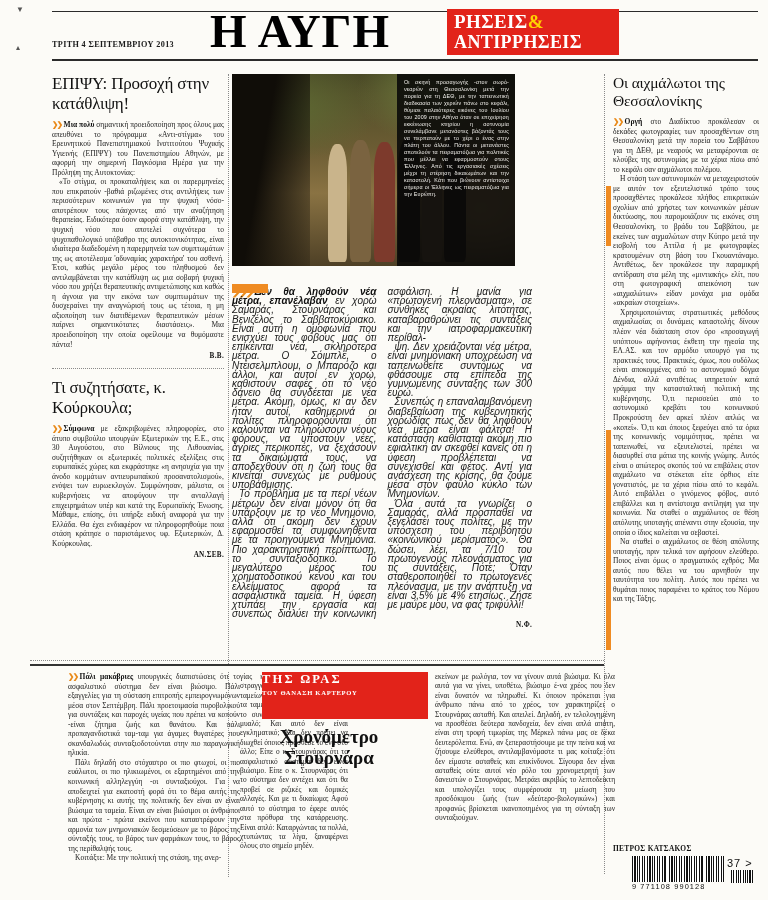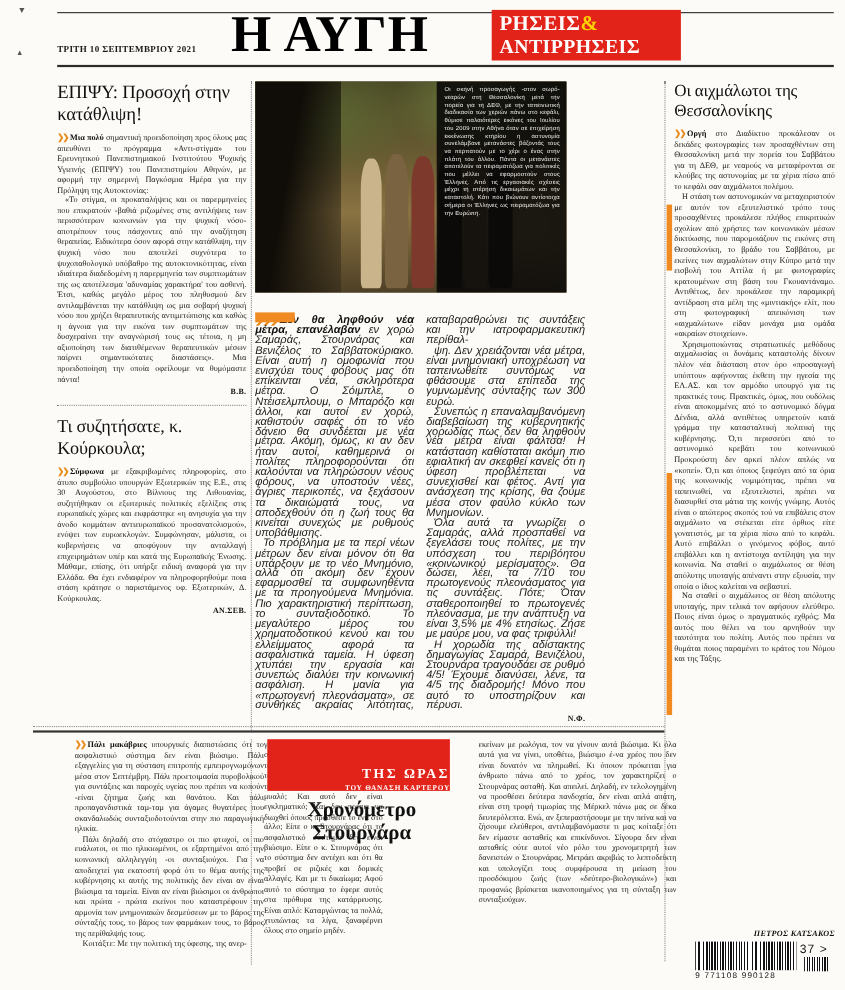--- a/index.html
+++ b/index.html
@@ -257,28 +257,28 @@
   }
   .two-col p {
     margin: 0;
     text-indent: 7px;
   }
   .two-col p.first { text-indent: 0; }
 
   
   .hour-box {
     position: absolute;
-    left: 243px; top: 672px;
+    left: 262px; top: 672px;
     width: 166px;
     height: 47px;
     background: #e2231a;
     color: #fff;
-    text-align: right;
+    text-align: left;
     box-sizing: border-box;
-    padding-top: 24px;
+    padding-top: 0;
   }
   .hour-box .t1 {
     font-family: "Liberation Serif", serif;
     font-weight: 700;
     font-size: 12.5px;
     letter-spacing: 2.2px;
     line-height: 14px;
   }
   .hour-box .t2 {
     font-family: "Liberation Serif", serif;
@@ -369,39 +369,38 @@
     position: absolute;
     left: 99px; top: 14px;
     width: 22px; height: 13px;
     background: repeating-linear-gradient(
       90deg, #111 0px, #111 1.1px, #fff 1.1px, #fff 2.3px);
   }
   .end-byline {
     position: absolute;
     left: 613px; top: 844px;
     width: 146px;
-    text-align: right;
+    text-align: left;
     font-family: "Liberation Serif", serif;
     font-weight: 700;
     font-size: 7.4px;
     letter-spacing: 0.3px;
     color: #111;
-    font-style: italic;
   }
 </style>
 </head>
 <body>
 
 <div class="page">
 
   <div class="masthead">
     <div class="rule-top"></div>
     <div class="mast-mark" style="top:6px">▼</div>
     <div class="mast-mark" style="top:44px">▴</div>
-    <div class="dateline">ΤΡΙΤΗ 10 ΣΕΠΤΕΜΒΡΙΟΥ 2021</div>
+    <div class="dateline">ΤΡΙΤΗ 4 ΣΕΠΤΕΜΒΡΙΟΥ 2013</div>
     <div class="logo">Η ΑΥΓΗ</div>
     <div class="redbox">
       <div class="l1"><span>ΡΗΣΕΙΣ</span><span class="amp">&amp;</span></div>
       <div class="l2">ΑΝΤΙΡΡΗΣΕΙΣ</div>
     </div>
     <div class="rule-bottom"></div>
   </div>
 
   <div class="vrule" style="left:228px; top:74px; height:590px;"></div>
   <div class="vrule" style="left:604px; top:74px; height:800px;"></div>
@@ -424,21 +423,21 @@
     <div class="body-serif">
       <p style="margin:0;"><span class="chevrons">❯❯</span><span class="lead-bold">Σύμφωνα </span><span>με εξακριβωμένες πληροφορίες, στο άτυπο συμβούλιο υπουργών Εξωτερικών της Ε.Ε., στις 30 Αυγούστου, στο Βίλνιους της Λιθουανίας, συζητήθηκαν οι εξωτερικές πολιτικές εξελίξεις στις ευρωπαϊκές χώρες και εκφράστηκε «η ανησυχία για την άνοδο κομμάτων αντιευρωπαϊκού προσανατολισμού», ενόψει των ευρωεκλογών. Συμφώνησαν, μάλιστα, οι κυβερνήσεις να αποφύγουν την ανταλλαγή επιχειρημάτων υπέρ και κατά της Ευρωπαϊκής Ένωσης. Μάθαμε, επίσης, ότι υπήρξε ειδική αναφορά για την Ελλάδα. Θα έχει ενδιαφέρον να πληροφορηθούμε ποια στάση κράτησε ο παριστάμενος υφ. Εξωτερικών, Δ. Κούρκουλας.</span></p>
     </div>
     <div class="byline">ΑΝ.ΣΕΒ.</div>
   </div>
 
   <div class="col-left-bottom">
     <div class="body-serif">
       <p style="margin:0;"><span class="chevrons">❯❯</span><span class="lead-bold">Πάλι μακάβριες </span><span>υπουργικές διαπιστώσεις ότι το ασφαλιστικό σύστημα δεν είναι βιώσιμο. Πάλι εξαγγελίες για τη σύσταση επιτροπής εμπειρογνωμόνων μέσα στον Σεπτέμβρη. Πάλι προετοιμασία πυροβολικού για συντάξεις και παροχές υγείας που πρέπει να κοπούν -είναι ζήτημα ζωής και θανάτου. Και πάλι προπαγανδιστικά ταμ-ταμ για άγαμες θυγατέρες που σκανδαλωδώς συνταξιοδοτούνται στην πιο παραγωγική ηλικία.</span></p>
       <p style="margin:0; text-indent:7px;">Πάλι δηλαδή στο στόχαστρο οι πιο φτωχοί, οι πιο ευάλωτοι, οι πιο ηλικιωμένοι, οι εξαρτημένοι από την κοινωνική αλληλεγγύη -οι συνταξιούχοι. Για να αποδειχτεί για εκατοστή φορά ότι το θέμα αυτής της κυβέρνησης κι αυτής της πολιτικής δεν είναι αν είναι βιώσιμα τα ταμεία. Είναι αν είναι βιώσιμοι οι άνθρωποι και πρώτα - πρώτα εκείνοι που καταστρέφουν την αρμονία των μνημονιακών δεσμεύσεων με το βάρος της σύνταξής τους, το βάρος των φαρμάκων τους, το βάρος της περίθαλψής τους.</p>
-      <p style="margin:0; text-indent:7px;">Κοιτάξτε: Με την πολιτική της ύφεσης, της ανερ-</p>
+      <p style="margin:0; text-indent:7px;">Κοιτάξτε: Με την πολιτική της στάση, της ανερ-</p>
     </div>
   </div>
 
   <div class="photo-wrap">
     <div class="photo-bg"></div>
     <div class="fig light" style="left:96px; top:70px; width:19px; height:118px;"></div>
     <div class="fig mid" style="left:118px; top:66px; width:21px; height:122px;"></div>
     <div class="fig red" style="left:142px; top:68px; width:21px; height:120px;"></div>
     <div class="fig" style="left:166px; top:64px; width:22px; height:124px;"></div>
     <div class="fig mid" style="left:190px; top:70px; width:20px; height:118px;"></div>
@@ -448,21 +447,20 @@
   </div>
 
   <div class="center-article">
     <div class="orange-tab"></div>
     <div class="two-col body-sans">
       <p class="first"><span class="chevrons">❯❯❯</span><span class="lead-bold">Δεν θα ληφθούν νέα μέτρα, επανέλαβαν </span><span>εν χορώ Σαμαράς, Στουρνάρας και Βενιζέλος το Σαββατοκύριακο. Είναι αυτή η ομοφωνία που ενισχύει τους φόβους μας ότι επίκεινται νέα, σκληρότερα μέτρα. Ο Σόιμπλε, ο Ντέισελμπλουμ, ο Μπαρόζο και άλλοι, και αυτοί εν χορώ, καθιστούν σαφές ότι το νέο δάνειο θα συνδέεται με νέα μέτρα. Ακόμη, όμως, κι αν δεν ήταν αυτοί, καθημερινά οι πολίτες πληροφορούνται ότι καλούνται να πληρώσουν νέους φόρους, να υποστούν νέες, άγριες περικοπές, να ξεχάσουν τα δικαιώματά τους, να αποδεχθούν ότι η ζωή τους θα κινείται συνεχώς με ρυθμούς υποβάθμισης.</span></p>
       <p>Το πρόβλημα με τα περί νέων μέτρων δεν είναι μόνον ότι θα υπάρξουν με το νέο Μνημόνιο, αλλά ότι ακόμη δεν έχουν εφαρμοσθεί τα συμφωνηθέντα με τα προηγούμενα Μνημόνια. Πιο χαρακτηριστική περίπτωση, το συνταξιοδοτικό. Το μεγαλύτερο μέρος του χρηματοδοτικού κενού και του ελλείμματος αφορά τα ασφαλιστικά ταμεία. Η ύφεση χτυπάει την εργασία και συνεπώς διαλύει την κοινωνική ασφάλιση. Η μανία για «πρωτογενή πλεονάσματα», σε συνθήκες ακραίας λιτότητας, καταβαραθρώνει τις συντάξεις και την ιατροφαρμακευτική περίθαλ-</p>
       <p>ψη. Δεν χρειάζονται νέα μέτρα, είναι μνημονιακή υποχρέωση να ταπεινωθείτε συντόμως να φθάσουμε στα επίπεδα της γυμνωμένης σύνταξης των 300 ευρώ.</p>
       <p>Συνεπώς η επαναλαμβανόμενη διαβεβαίωση της κυβερνητικής χορωδίας πως δεν θα ληφθούν νέα μέτρα είναι φάλτσα! Η κατάσταση καθίσταται ακόμη πιο εφιαλτική αν σκεφθεί κανείς ότι η ύφεση προβλέπεται να συνεχισθεί και φέτος. Αντί για ανάσχεση της κρίσης, θα ζούμε μέσα στον φαύλο κύκλο των Μνημονίων.</p>
       <p>Όλα αυτά τα γνωρίζει ο Σαμαράς, αλλά προσπαθεί να ξεγελάσει τους πολίτες, με την υπόσχεση του περιβόητου «κοινωνικού μερίσματος». Θα δώσει, λέει, τα 7/10 του πρωτογενούς πλεονάσματος για τις συντάξεις. Πότε; Όταν σταθεροποιηθεί το πρωτογενές πλεόνασμα, με την ανάπτυξη να είναι 3,5% με 4% ετησίως. Ζήσε με μαύρε μου, να φας τριφύλλι!</p>
-      <p>Η χορωδία της αδίστακτης δημαγωγίας Σαμαρά, Βενιζέλου, Στουρνάρα τραγουδάει σε ρυθμό 4/5! Έχουμε διανύσει, λένε, τα 4/5 της διαδρομής! Μόνο που αυτό το υποστηρίζουν και πέρυσι.</p>
     </div>
     <div class="byline" style="width:300px;">Ν.Φ.</div>
   </div>
 
   <div class="col-bc" style="left:240px; top:672px; width:108px; height:200px; overflow:hidden;">
     <p class="first">γίας και των άθλιων μισθών στραγγαλίζουν τα έσοδα των ταμείων. Ύστερα διαπιστώνουμε ότι τα ταμεία δεν είναι βιώσιμα. Αυτό το συνδυασμό δεν τον βάζει το μυαλό; Και αυτό δεν είναι εγκληματικό; Και δεν πρέπει να διωχθεί όποιος πρόσθεσε το ένα στο άλλο; Είπε ο κ. Στουρνάρας ότι το ασφαλιστικό σύστημα δεν είναι βιώσιμο. Είπε ο κ. Στουρνάρας ότι το σύστημα δεν αντέχει και ότι θα προβεί σε ριζικές και δομικές αλλαγές. Και με τι δικαίωμα; Αφού αυτό το σύστημα το έφερε αυτός στα πρόθυρα της κατάρρευσης. Είναι απλό: Καταργώντας τα πολλά, χτυπώντας τα λίγα, ξαναφέρνει όλους στο σημείο μηδέν.</p>
   </div>
 
   <div class="hour-box">
     <div class="t1">ΤΗΣ ΩΡΑΣ</div>

